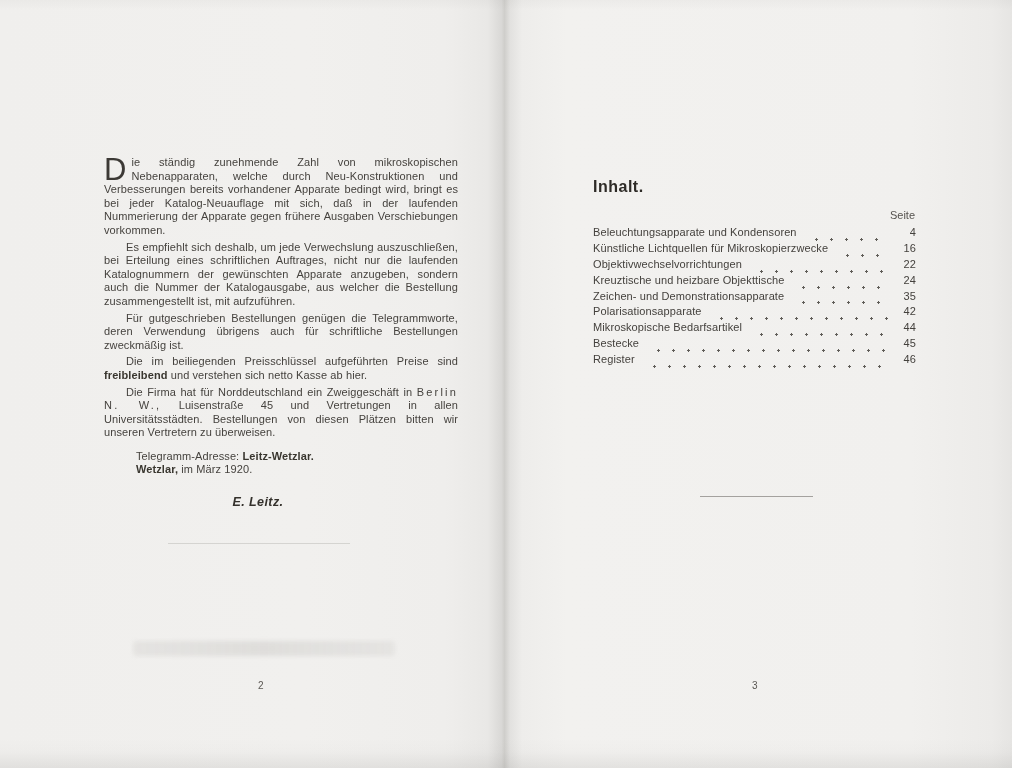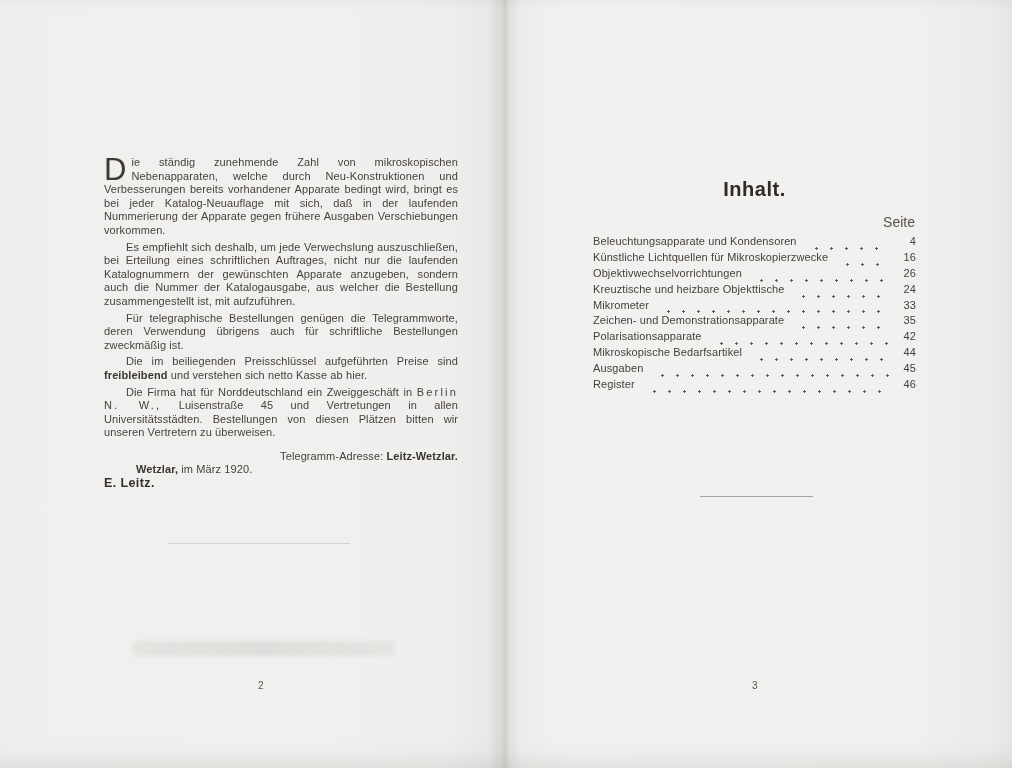--- a/index.html
+++ b/index.html
@@ -28,46 +28,46 @@
   .para { margin-bottom:3px; }
   .para.indented { text-indent:22px; }
   .dropcap {
     float:left;
     font-size:31px; line-height:25px;
     padding:1px 5px 0 0;
     font-weight:400; color:#3c3935;
   }
   .bold { font-weight:bold; color:#39362f; }
   .spaced { letter-spacing:2.2px; }
-  .telegram-line { margin-top:10px; padding-left:32px; text-align:right; }
+  .telegram-line { margin-top:10px; padding-left:32px; text-align:left; }
   .dateline { padding-left:32px; text-align:left; }
   .signature-line {
-    text-align:left; padding-right:46px;
-    font-weight:bold; font-size:12.5px; color:#34312c; letter-spacing:0.4px;
+    margin-top:19px; text-align:center; padding-right:46px;
+    font-weight:bold; font-size:12.5px; color:#34312c; letter-spacing:0.4px;font-style:italic;
   }
   .signature-rule {
     position:absolute; left:168px; top:543px; width:182px; height:1px;
     background:rgba(90,86,80,0.18);
   }
   .showthrough {
     position:absolute; left:133px; top:641px; width:262px; height:15px;
     background:linear-gradient(90deg, rgba(130,128,124,0.10), rgba(130,128,124,0.16), rgba(130,128,124,0.09));
     filter:blur(2px); border-radius:4px;
   }
   
   .toc-block {
     position:absolute; left:593px; top:178px; width:323px;
     font-size:11px; color:#44413d;
   }
   .toc-heading {
-    text-align:center; font-weight:bold; font-size:20px;
+    text-align:left; font-weight:bold; font-size:16px;
     color:#2e2b27; letter-spacing:0.5px;
   }
   .toc-colhead {
-    margin-top:13px; text-align:right; font-size:14px;
+    margin-top:13px; text-align:right; font-size:11px;
     color:#55524e; padding-right:1px;
   }
   .toc-list { margin-top:5px; }
   .toc-row {
     display:flex; align-items:baseline; height:15.9px;
     letter-spacing:0.1px;
     justify-content:center;
   }
   .toc-label { white-space:nowrap; }
   .leader {
@@ -93,21 +93,21 @@
 <div class="scan">
 
   <div class="text-block-left">
 
     <p class="para">
       <span class="dropcap">D</span><span>ie ständig zunehmende Zahl von mikroskopischen Nebenapparaten, welche durch Neu-Konstruktionen und Verbesserungen bereits vorhandener Apparate bedingt wird, bringt es bei jeder Katalog-Neuauflage mit sich, daß in der laufenden Nummerierung der Apparate gegen frühere Ausgaben Verschiebungen vorkommen.</span>
     </p>
 
     <p class="para indented">Es empfiehlt sich deshalb, um jede Verwechslung auszuschließen, bei Erteilung eines schriftlichen Auftrages, nicht nur die laufenden Katalognummern der gewünschten Apparate anzugeben, sondern auch die Nummer der Katalogausgabe, aus welcher die Bestellung zusammengestellt ist, mit aufzuführen.</p>
 
-    <p class="para indented">Für telegraphische Bestellungen genügen die Telegrammworte, deren Verwendung übrigens auch für schriftliche Bestellungen zweckmäßig ist.</p>
+    <p class="para indented">Für gutgeschrieben Bestellungen genügen die Telegrammworte, deren Verwendung übrigens auch für schriftliche Bestellungen zweckmäßig ist.</p>
 
     <p class="para indented">
       <span>Die im beiliegenden Preisschlüssel aufgeführten Preise sind </span><span class="bold">freibleibend</span><span> und verstehen sich netto Kasse ab hier.</span>
     </p>
 
 
     <p class="para indented">
       <span>Die Firma hat für Norddeutschland ein Zweiggeschäft in </span><span class="spaced">Berlin N. W.,</span><span> Luisenstraße 45 und Vertretungen in allen Universitätsstädten. Bestellungen von diesen Plätzen bitten wir unseren Vertretern zu überweisen.</span>
     </p>
 
@@ -138,49 +138,44 @@
         <span class="toc-page">4</span>
       </div>
       <div class="toc-row">
         <span class="toc-label">Künstliche Lichtquellen für Mikroskopierzwecke</span>
         <span class="leader"></span>
         <span class="toc-page">16</span>
       </div>
       <div class="toc-row">
         <span class="toc-label">Objektivwechselvorrichtungen</span>
         <span class="leader"></span>
-        <span class="toc-page">26</span>
+        <span class="toc-page">22</span>
       </div>
       <div class="toc-row">
         <span class="toc-label">Kreuztische und heizbare Objekttische</span>
         <span class="leader"></span>
         <span class="toc-page">24</span>
-      </div>
-      <div class="toc-row">
-        <span class="toc-label">Mikrometer</span>
-        <span class="leader"></span>
-        <span class="toc-page">33</span>
       </div>
       <div class="toc-row">
         <span class="toc-label">Zeichen- und Demonstrationsapparate</span>
         <span class="leader"></span>
         <span class="toc-page">35</span>
       </div>
       <div class="toc-row">
         <span class="toc-label">Polarisationsapparate</span>
         <span class="leader"></span>
         <span class="toc-page">42</span>
       </div>
       <div class="toc-row">
         <span class="toc-label">Mikroskopische Bedarfsartikel</span>
         <span class="leader"></span>
         <span class="toc-page">44</span>
       </div>
       <div class="toc-row">
-        <span class="toc-label">Ausgaben</span>
+        <span class="toc-label">Bestecke</span>
         <span class="leader"></span>
         <span class="toc-page">45</span>
       </div>
       <div class="toc-row">
         <span class="toc-label">Register</span>
         <span class="leader"></span>
         <span class="toc-page">46</span>
       </div>
     </div>
   </div>

